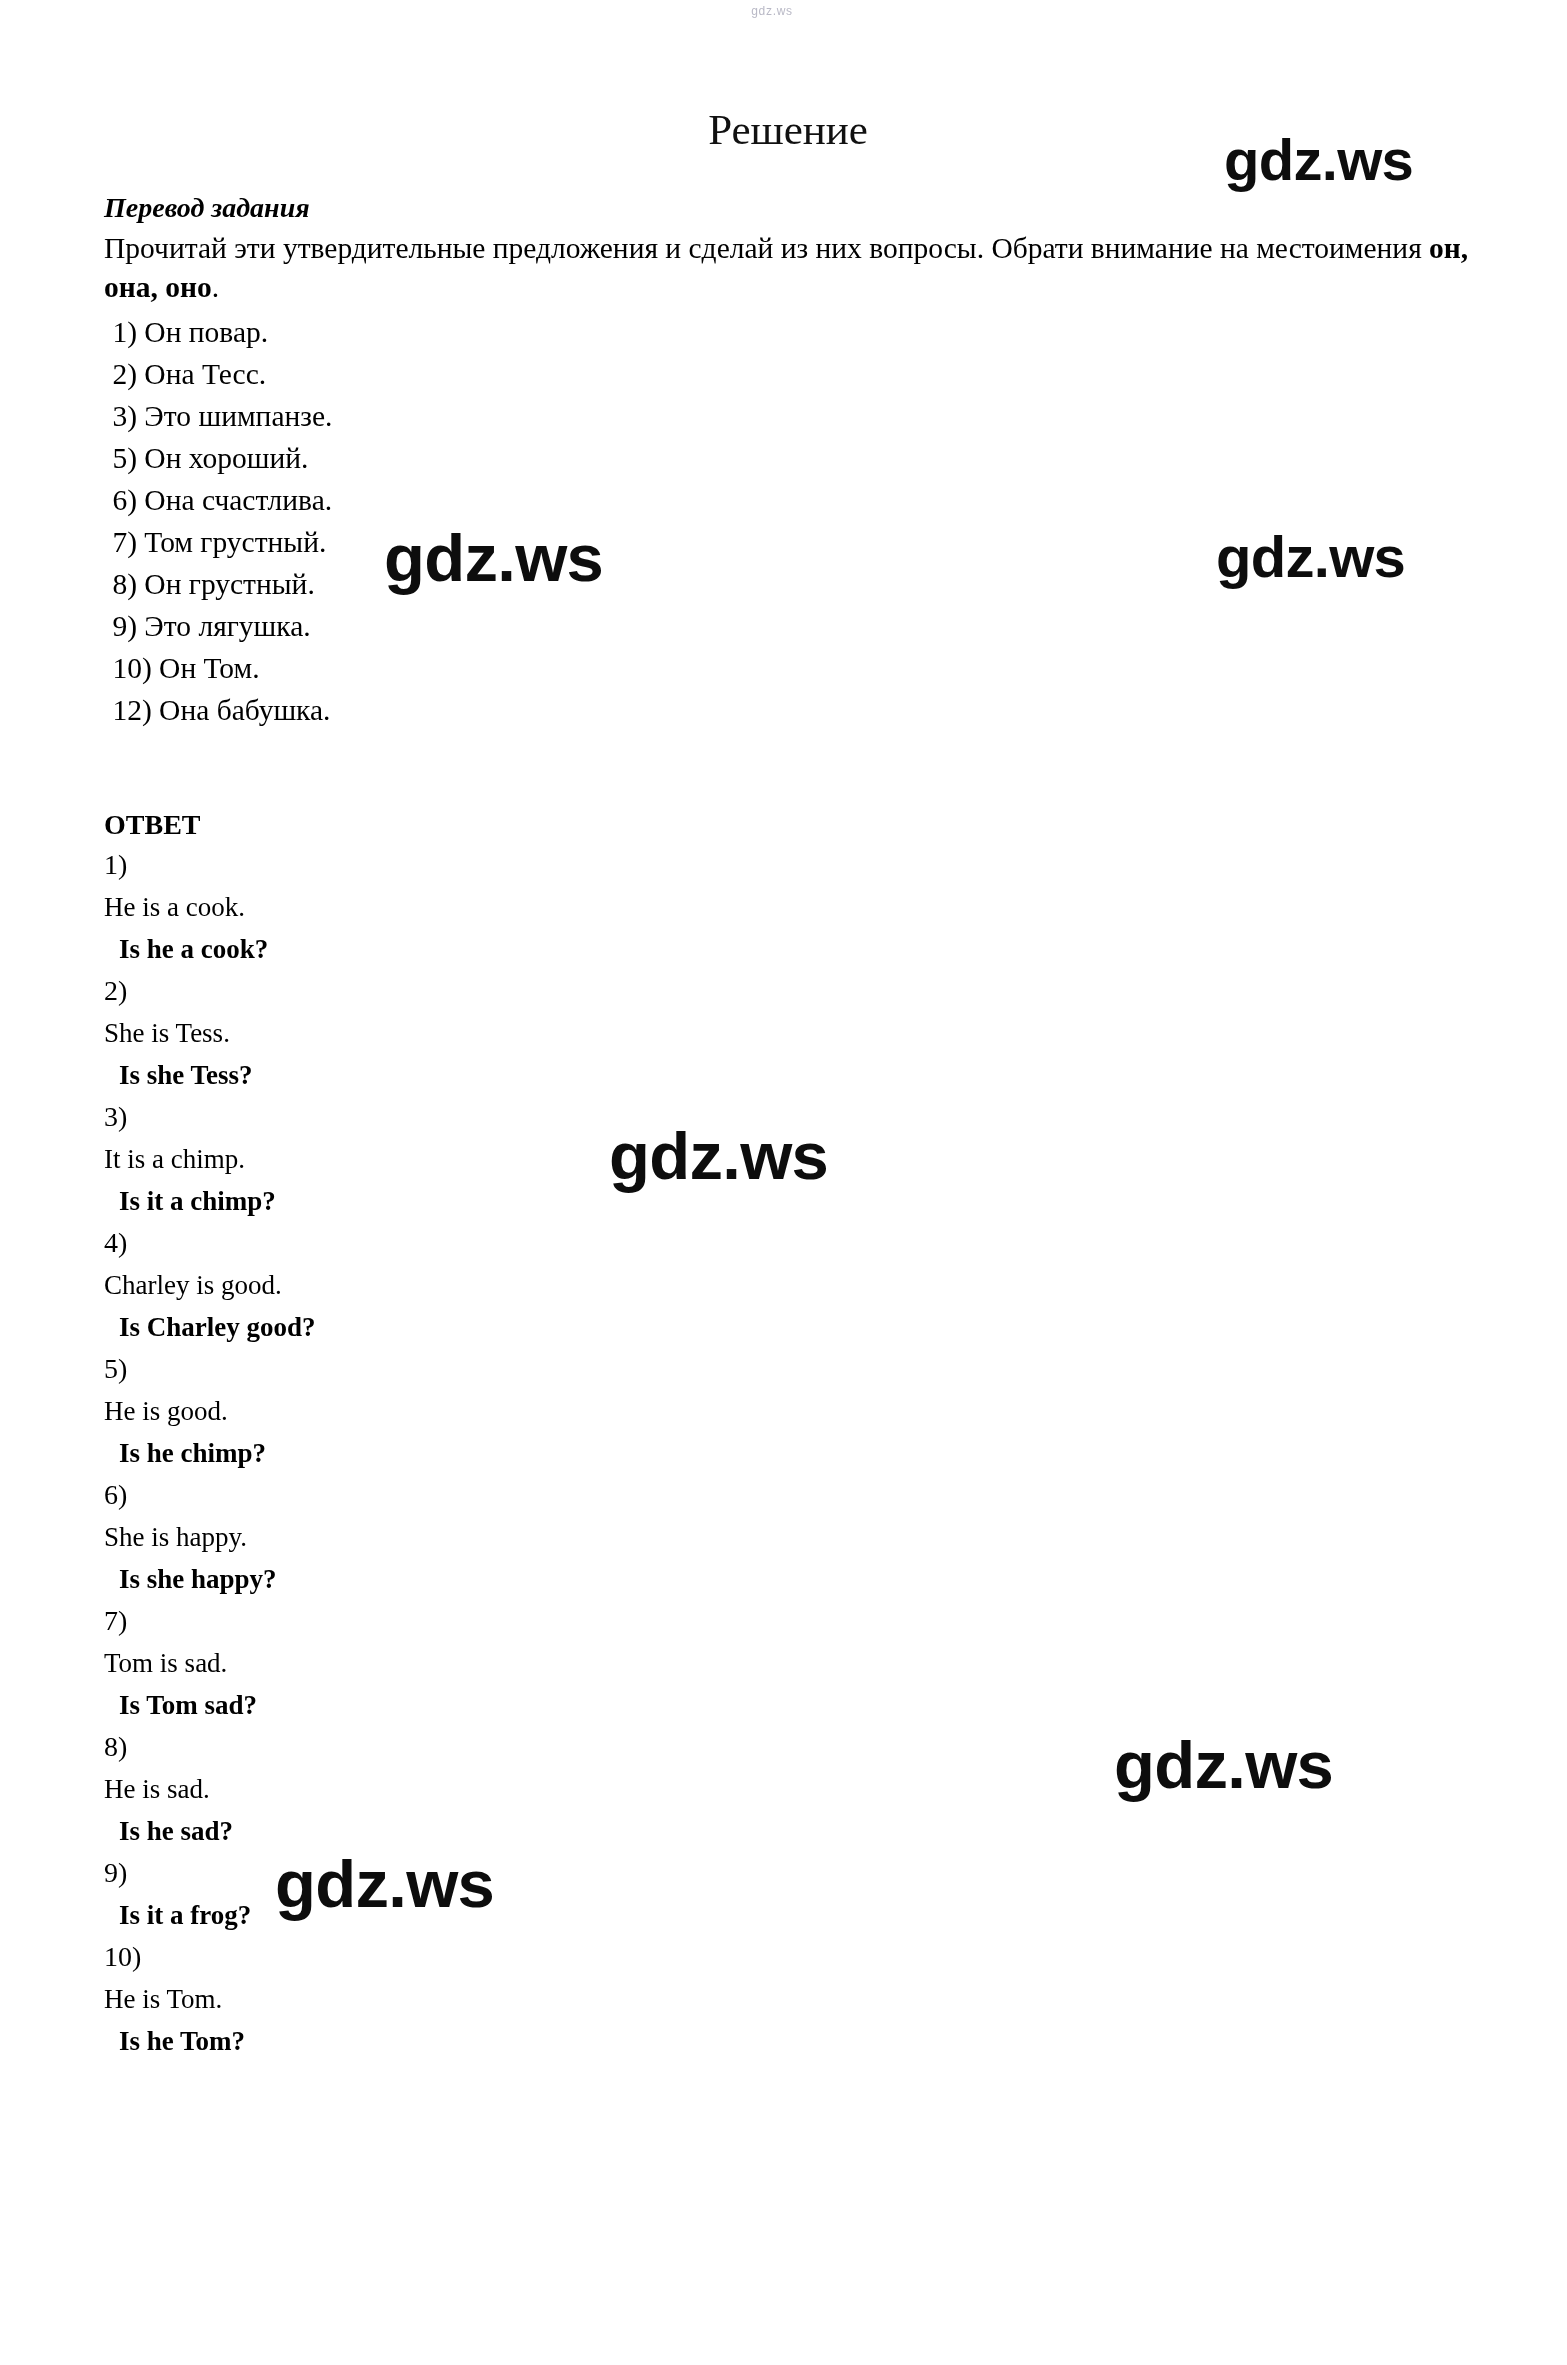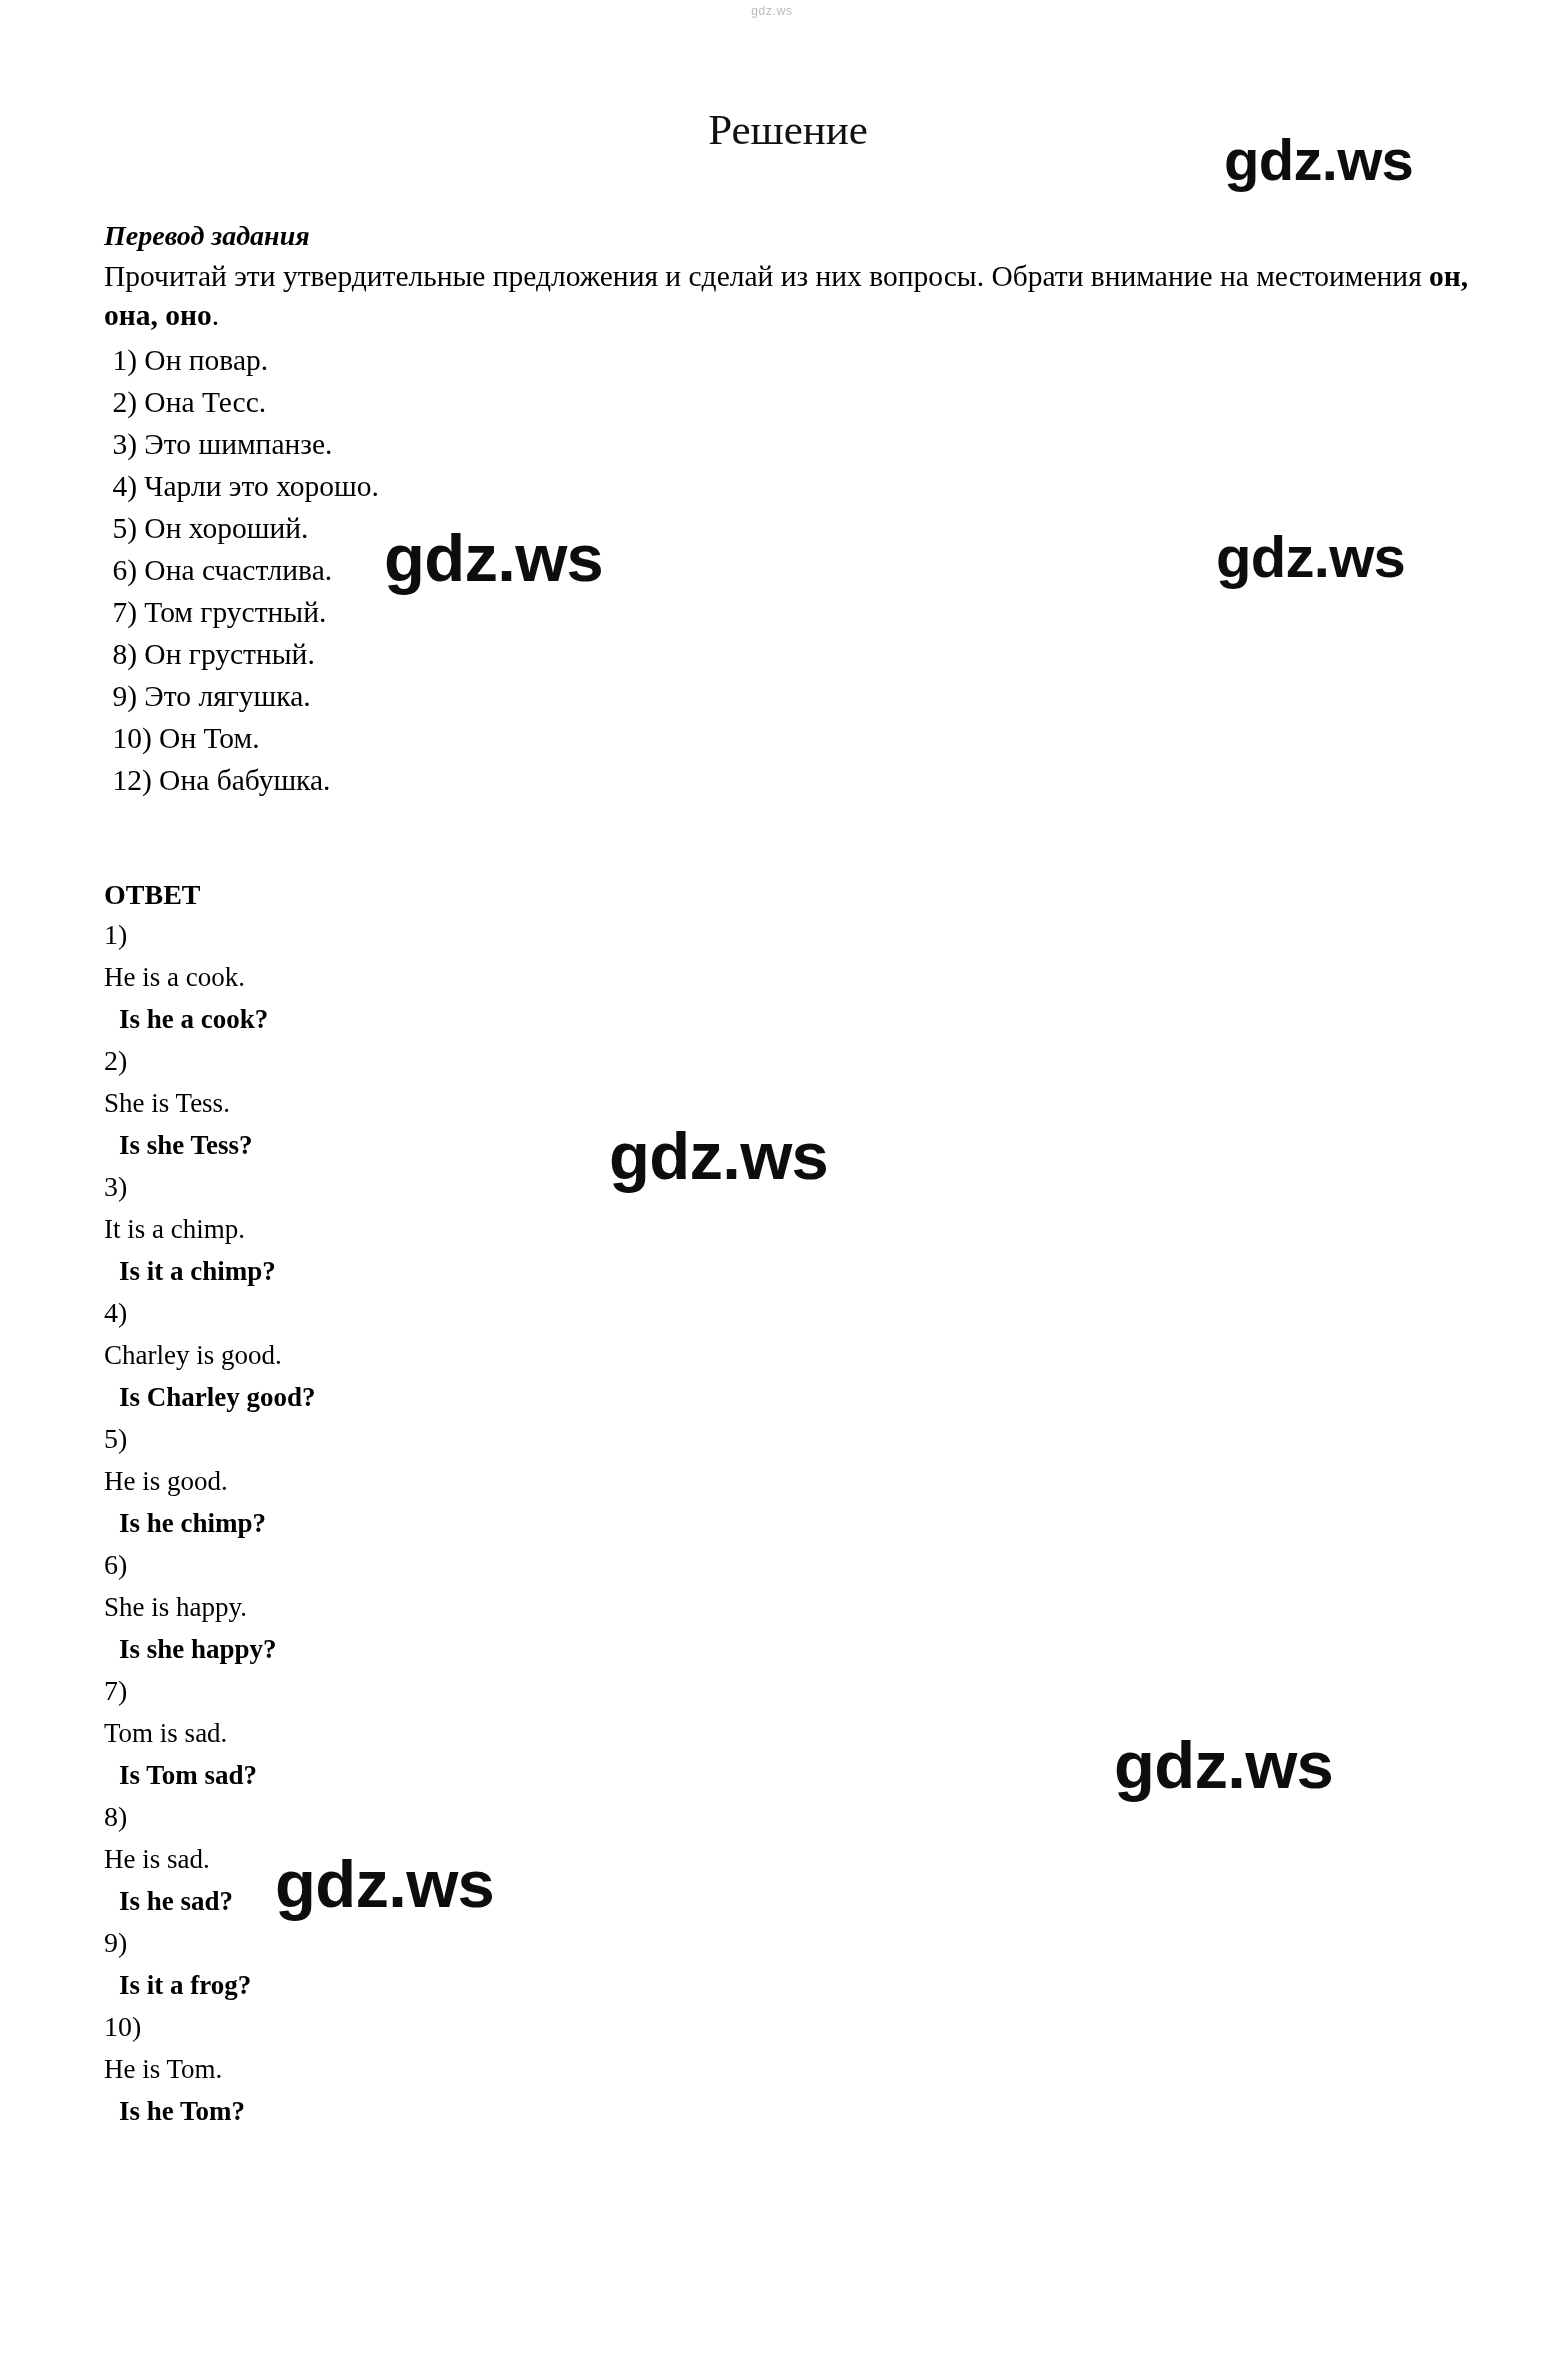--- a/index.html
+++ b/index.html
@@ -46,21 +46,21 @@
     text-align: center;
     font-family: "Liberation Serif", serif;
     font-size: 43px;
     line-height: 49px;
     color: #111111;
   }
 
   .content {
     position: absolute;
     left: 104px;
-    top: 218px;
+    top: 190px;
     width: 1368px;
   }
 
   .heading-it {
     font-style: italic;
     font-weight: bold;
     font-size: 28px;
     line-height: 36px;
     margin: 0 0 2.8px 0;
   }
@@ -135,21 +135,20 @@
   <div class="content">
 
     <div class="heading-it">Перевод задания</div>
 
     <p class="para"><span>Прочитай эти утвердительные предложения и сделай из них вопросы. Обрати внимание на местоимения </span><b>он, она, оно</b><span>.</span></p>
 
     <div class="ru-list">
       <div class="ru-item">1) Он повар.</div>
       <div class="ru-item">2) Она Тесс.</div>
       <div class="ru-item">3) Это шимпанзе.</div>
-      <div class="ru-item">4) Чарли это хорошо.</div>
       <div class="ru-item">5) Он хороший.</div>
       <div class="ru-item">6) Она счастлива.</div>
       <div class="ru-item">7) Том грустный.</div>
       <div class="ru-item">8) Он грустный.</div>
       <div class="ru-item">9) Это лягушка.</div>
       <div class="ru-item">10) Он Том.</div>
       <div class="ru-item">12) Она бабушка.</div>
     </div>
 
     <div class="answer-head">ОТВЕТ</div>

